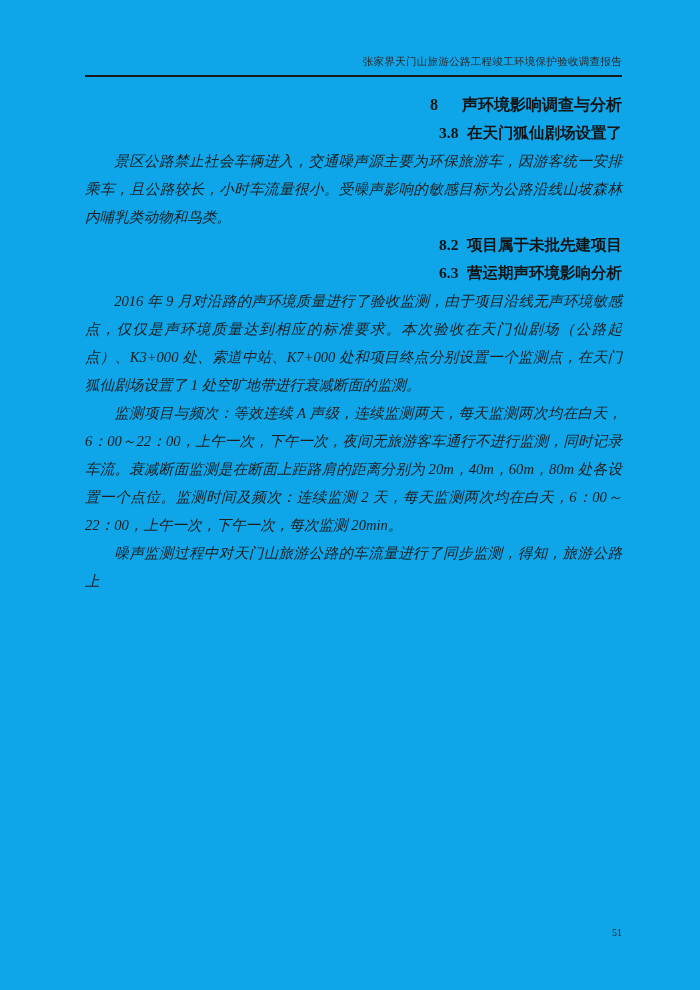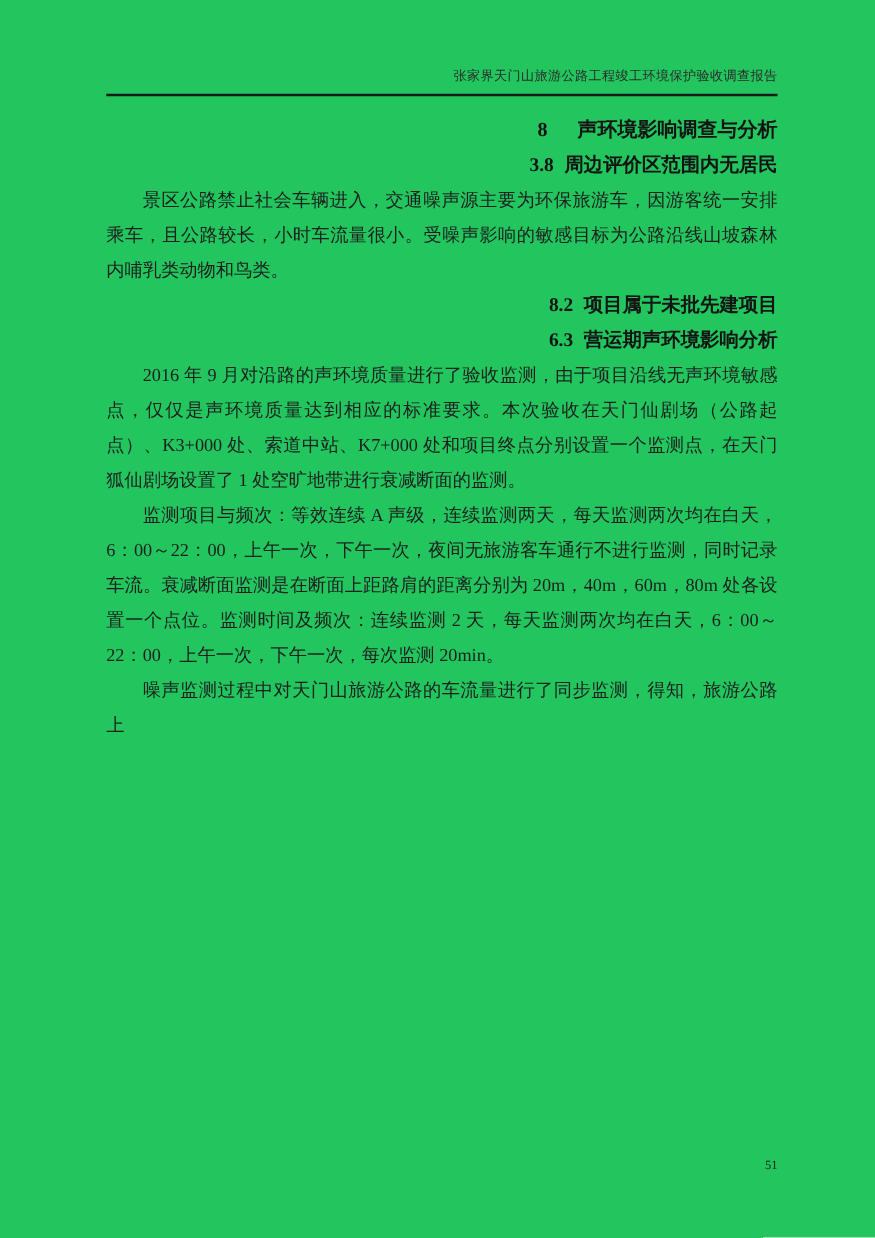--- a/index.html
+++ b/index.html
@@ -11,21 +11,21 @@
     width: 700px;
     height: 990px;
     font-family: "Liberation Serif", "DejaVu Serif", serif;
   }
   .page {
     position: relative;
     width: 700px;
     height: 990px;
     box-sizing: border-box;
     padding: 55px 78px 0 85px;
-    background: #22c55e;
+    background: #0ea5e9;
     overflow: hidden;
   }
   .running-title {
     font-size: 10.5px;
     line-height: 14px;
     letter-spacing: 0.3px;
     color: #2b2b2b;
     text-align: right;
   }
   .header-rule {
@@ -54,20 +54,21 @@
   h1.chapter-heading .sec-num { margin-right: 1.5em; }
   h2.section-heading .sec-num { margin-right: 0.55em; }
   p.para {
     margin: 0;
     font-size: 14.6px;
     line-height: 28px;
     color: #1e1e1e;
     text-align: justify;
     text-justify: inter-ideograph;
     text-indent: 2em;
+    font-style: italic;
   }
   p.para.underlined {
     text-decoration: underline;
     text-decoration-thickness: 1px;
     text-underline-offset: 3px;
   }
   .page-number {
     position: absolute;
     left: 85px;
     right: 78px;
@@ -87,21 +88,21 @@
     <div class="header-rule"></div>
   </header>
 
   <main class="doc-body">
 
     <h1 class="chapter-heading">
       <span class="sec-num">8</span><span>声环境影响调查与分析</span>
     </h1>
 
     <h2 class="section-heading">
-      <span class="sec-num">3.8</span><span>周边评价区范围内无居民</span>
+      <span class="sec-num">3.8</span><span>在天门狐仙剧场设置了</span>
     </h2>
 
     <p class="para">景区公路禁止社会车辆进入，交通噪声源主要为环保旅游车，因游客统一安排乘车，且公路较长，小时车流量很小。受噪声影响的敏感目标为公路沿线山坡森林内哺乳类动物和鸟类。</p>
 
     <h2 class="section-heading">
       <span class="sec-num">8.2</span><span>项目属于未批先建项目</span>
     </h2>
 
 
 

